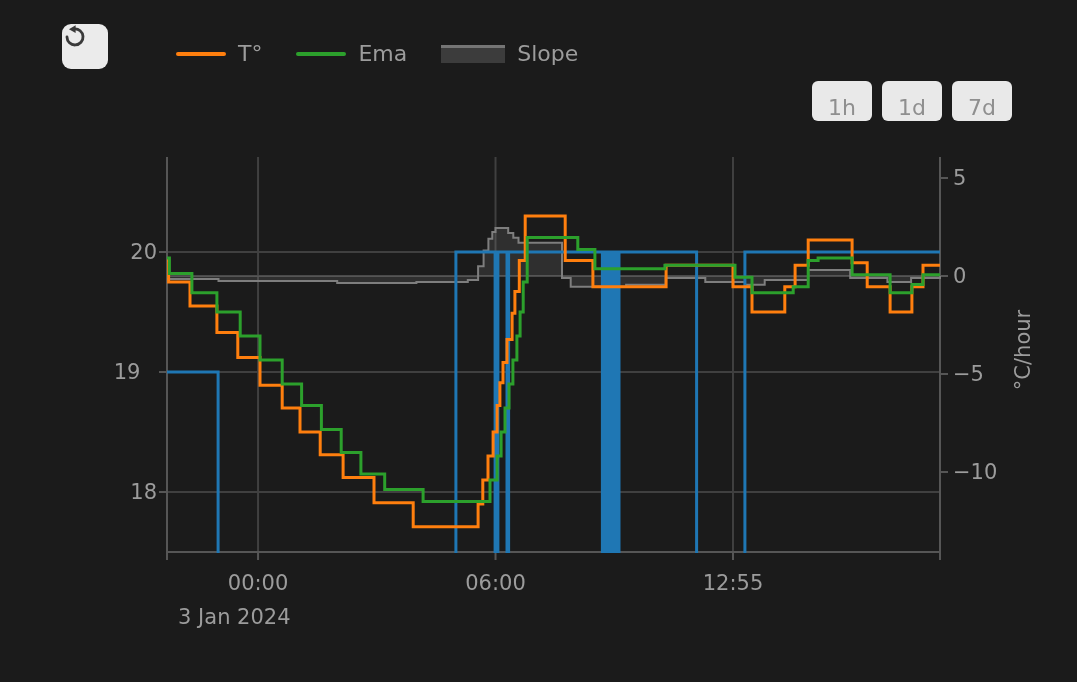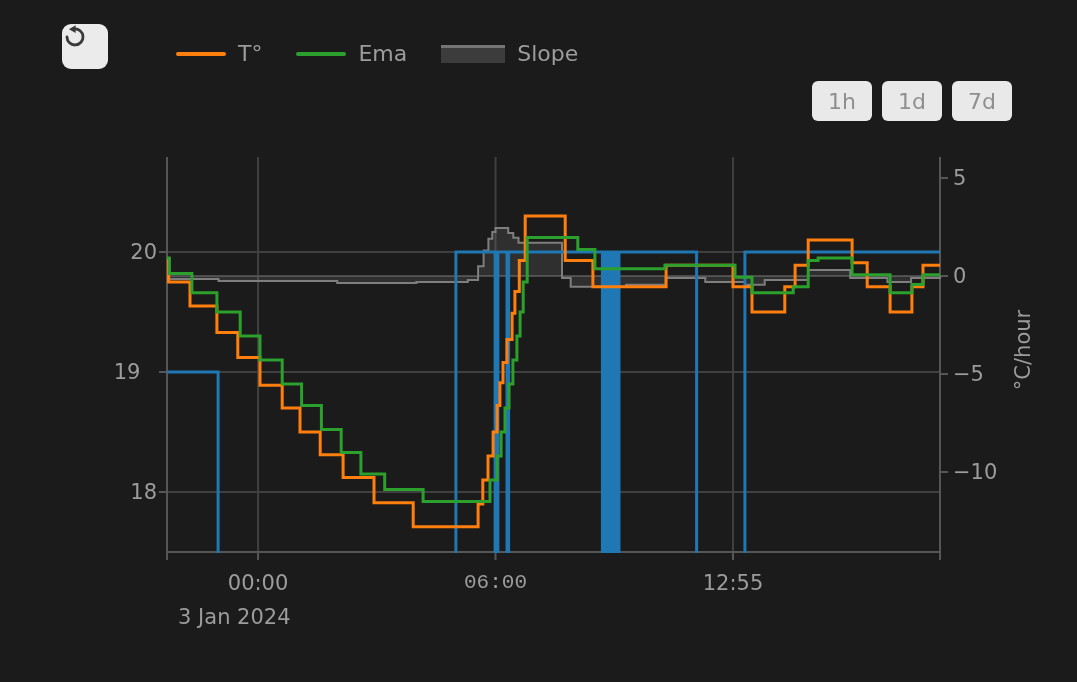--- a/index.html
+++ b/index.html
@@ -20,21 +20,21 @@
     position:absolute;left:176px;top:40px;height:28px;
     display:flex;align-items:center;gap:34px;
   }
   .legend-item{display:flex;align-items:center;gap:12px;cursor:pointer;}
   .legend-label{color:#9c9c9c;font-size:22px;line-height:26px;}
   .sw-line{width:50px;height:4px;border-radius:2px;background:#888;}
   .sw-area{width:64px;height:15px;background:#3c3c3c;border-top:3px solid #757575;}
   
   .ranges{position:absolute;top:81px;right:65px;display:flex;gap:10px;}
   .range-btn{
-    height:40px;padding:8px 16px;border:none;border-radius:6px;
+    height:40px;padding:14px 16px;border:none;border-radius:6px;
     background:#e9e9e9;color:#8f8f8f;font-size:22px;
     font-family:"DejaVu Sans","Liberation Sans",sans-serif;cursor:pointer;
   }
   
   .chart{position:absolute;left:0;top:0;width:1077px;height:682px;}
   svg{position:absolute;left:0;top:0;}
   .tick{
     position:absolute;color:#9c9c9c;font-size:21px;line-height:24px;
     white-space:nowrap;
   }
@@ -89,21 +89,21 @@
     </svg>
   <div id="labels">
       <span class="tick tick-left" style="left: 97px; top: 240px;">20</span>
       <span class="tick tick-left" style="left: 97px; top: 360px; text-align: center;">19</span>
       <span class="tick tick-left" style="left: 97px; top: 480px;">18</span>
       <span class="tick tick-right" style="left: 953px; top: 166px;">5</span>
       <span class="tick tick-right" style="left: 953px; top: 264px;">0</span>
       <span class="tick tick-right" style="left: 953px; top: 362px;">−5</span>
       <span class="tick tick-right" style="left: 953px; top: 460px;">−10</span>
       <span class="tick tick-x" style="left: 213.034px; top: 571px;">00:00</span>
-      <span class="tick tick-x" style="left: 450.515px; top: 571px; font-family: Liberation Mono, monospace;">06:00</span>
+      <span class="tick tick-x" style="left: 450.515px; top: 571px;">06:00</span>
       <span class="tick tick-x" style="left: 687.996px; top: 571px;">12:55</span>
       <span class="date-label" style="left: 178.034px; top: 605px;">3 Jan 2024</span>
     </div>
   <div class="y2-title">°C/hour</div>
 </div>
 
 <button class="refresh-btn">
   <span style="display:flex">
     <svg width="26" height="26" viewBox="0 0 24 24">
       <path d="M11.2 4.6 A 7.4 7.4 0 1 1 4.6 12" fill="none" stroke="#3a3a3a" stroke-width="2.6" stroke-linecap="round"></path>

